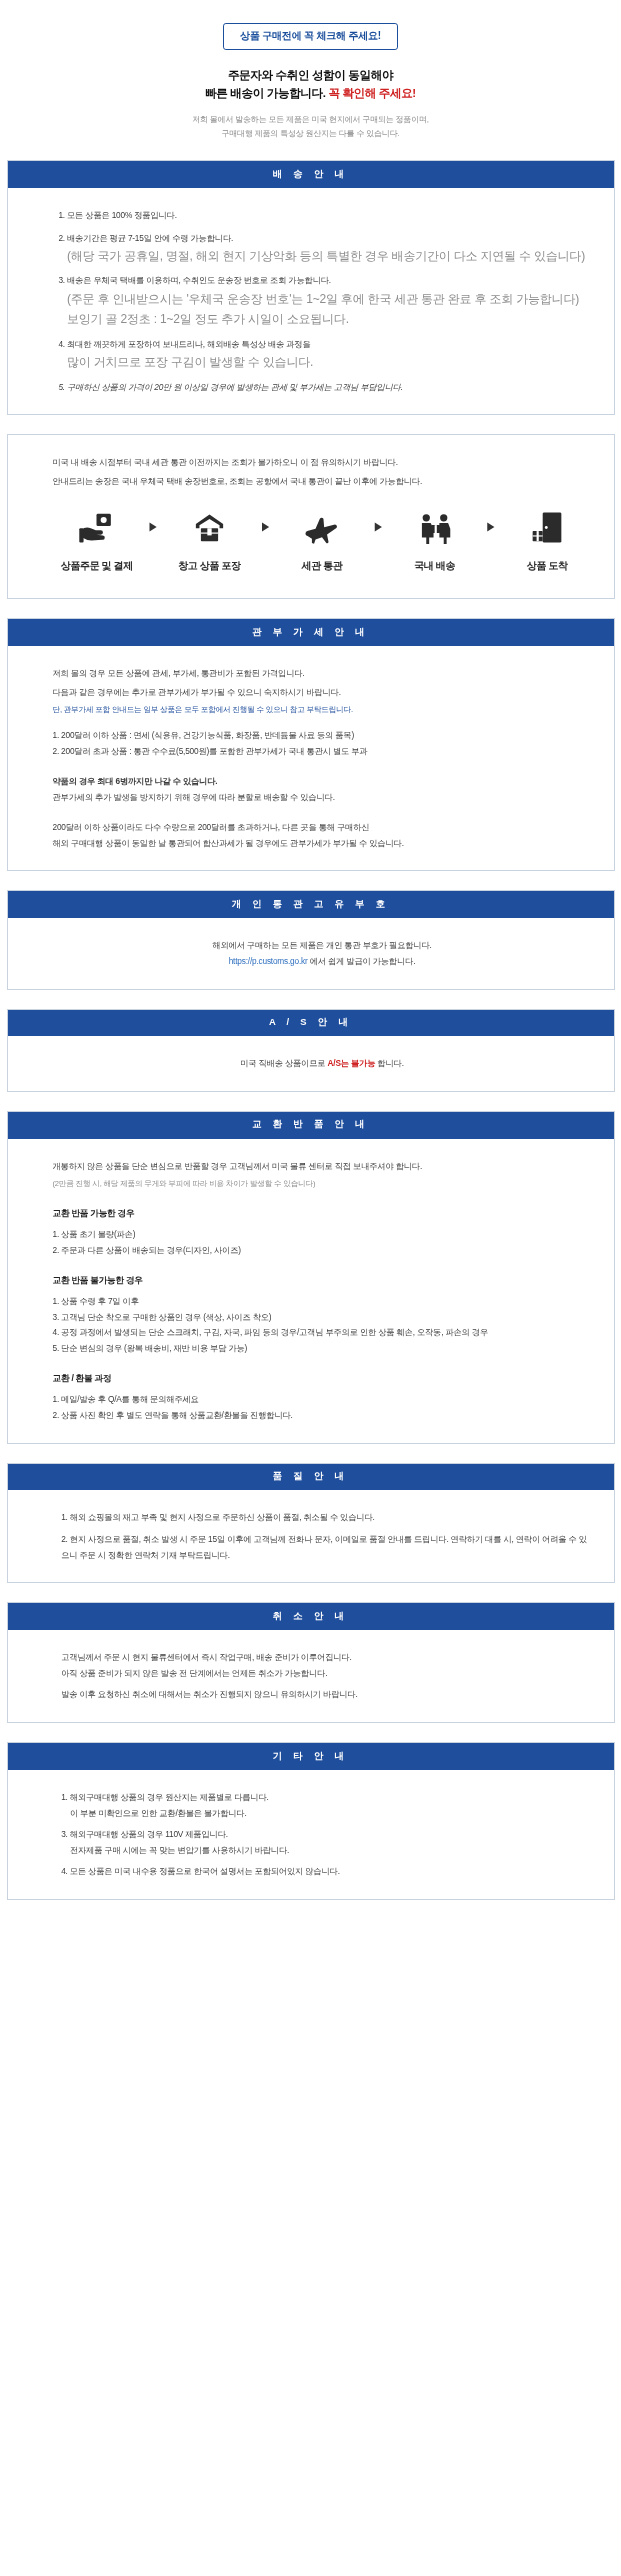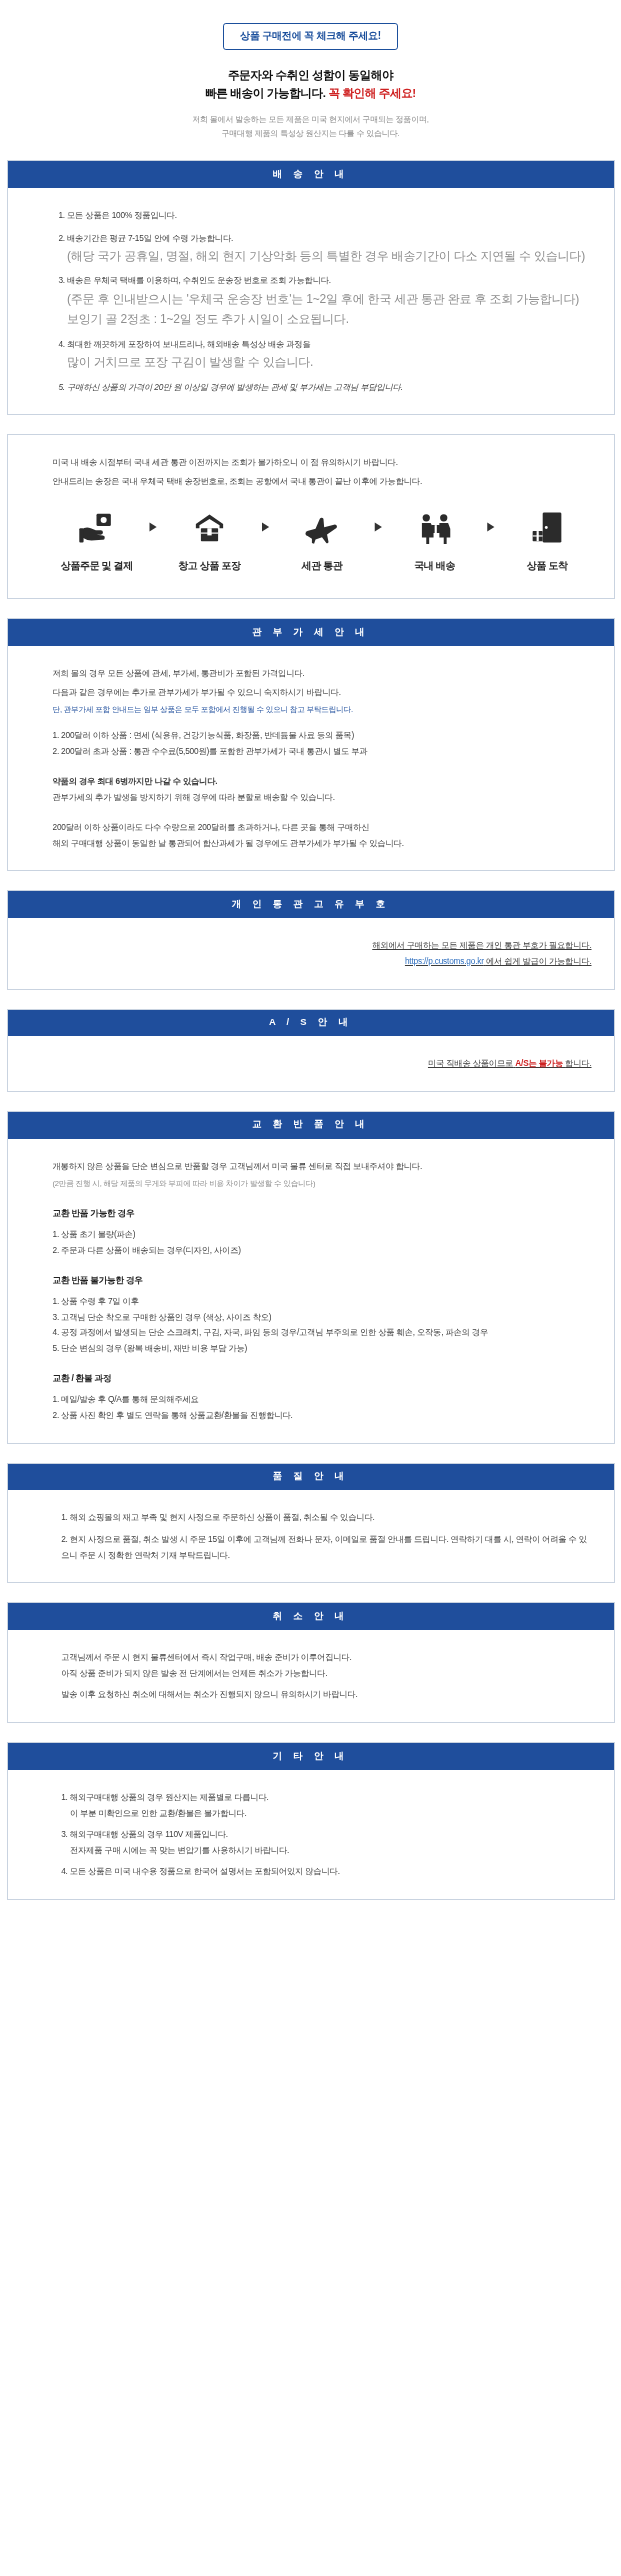--- a/index.html
+++ b/index.html
@@ -71,21 +71,21 @@
     padding: 6.5px 0 7.2px 0;
   }
   .section-body {
     padding: 20px 22px 19px 22px;
     font-size: 8.3px;
     line-height: 1.9;
     color: #3b3b3b;
     letter-spacing: -0.2px;
     margin-left: 23px;
   }
-  .section-body.center { text-align: right; text-decoration: underline; }
+  .section-body.center { text-align: center; }
   .muted { color: #8d8d8d; }
   .small { font-size: 7.6px; }
   .red { color: #cf2222; }
   .blue { color: #1f4e9c; }
   .bold { font-weight: bold; }
   .mt8 { margin-top: 5.8px; }
   .mt14 { margin-top: 10px; }
   .mt20 { margin-top: 14.5px; }
 
   ol.num, ul.plain {

